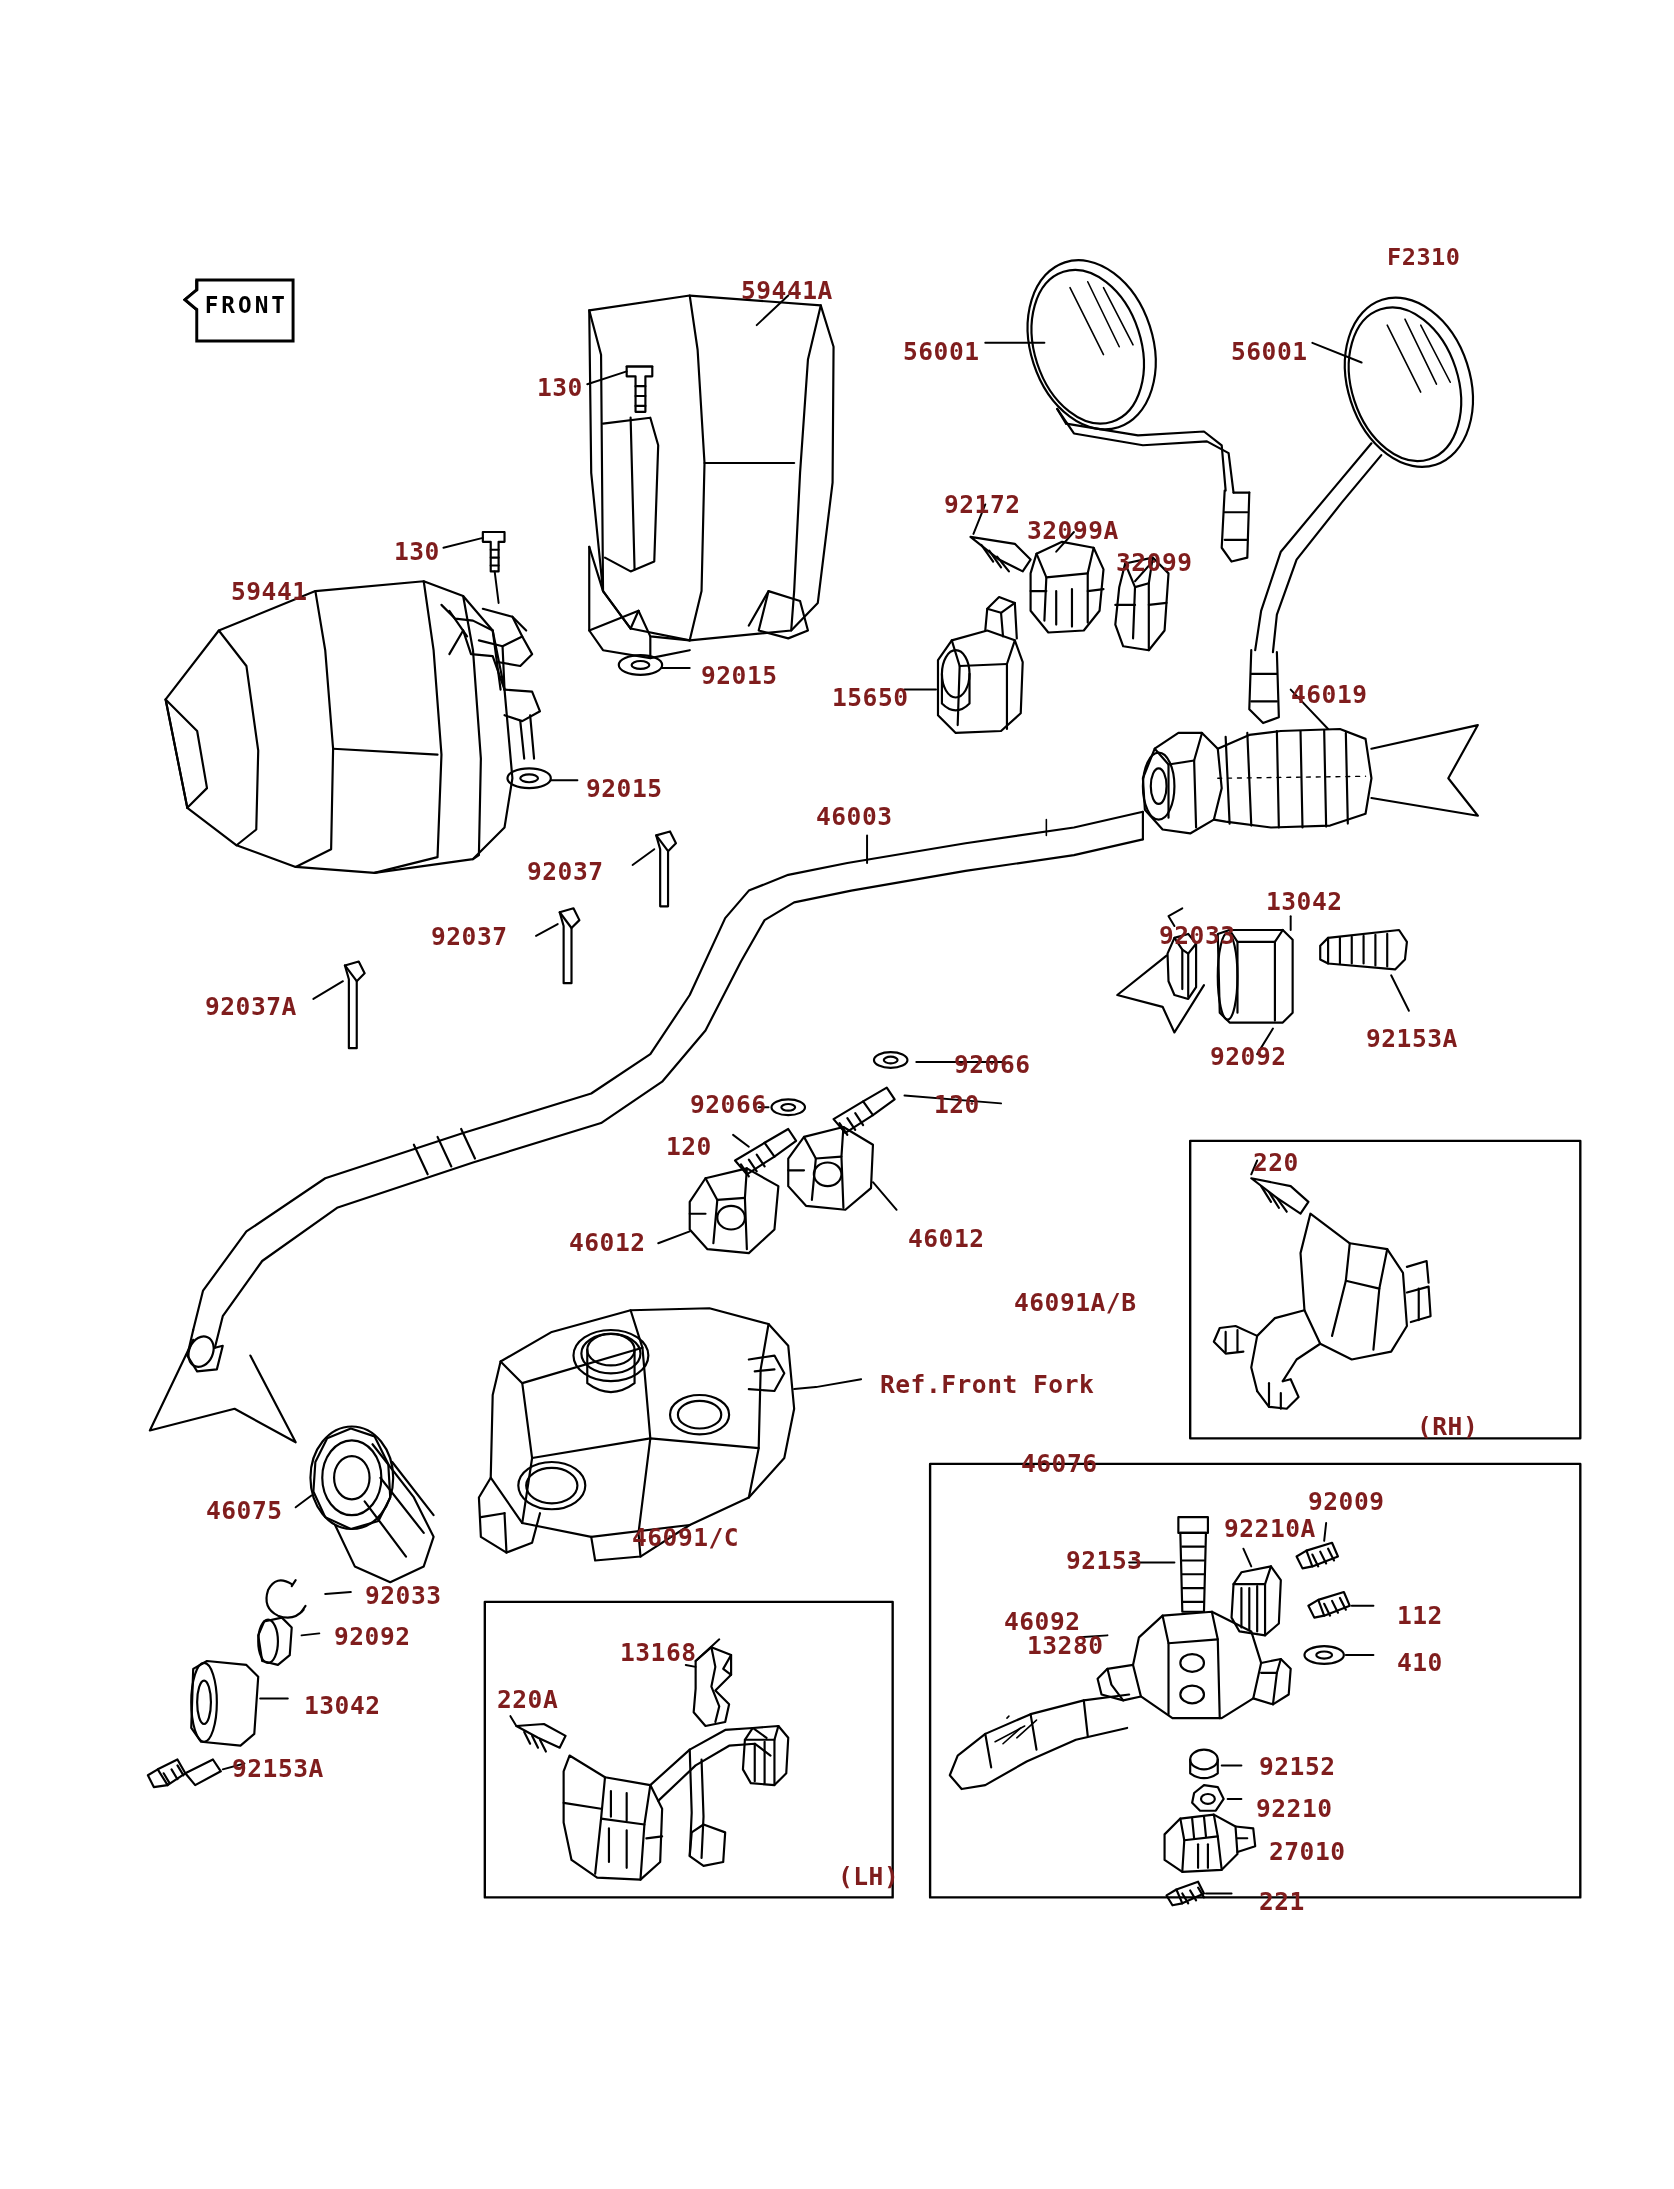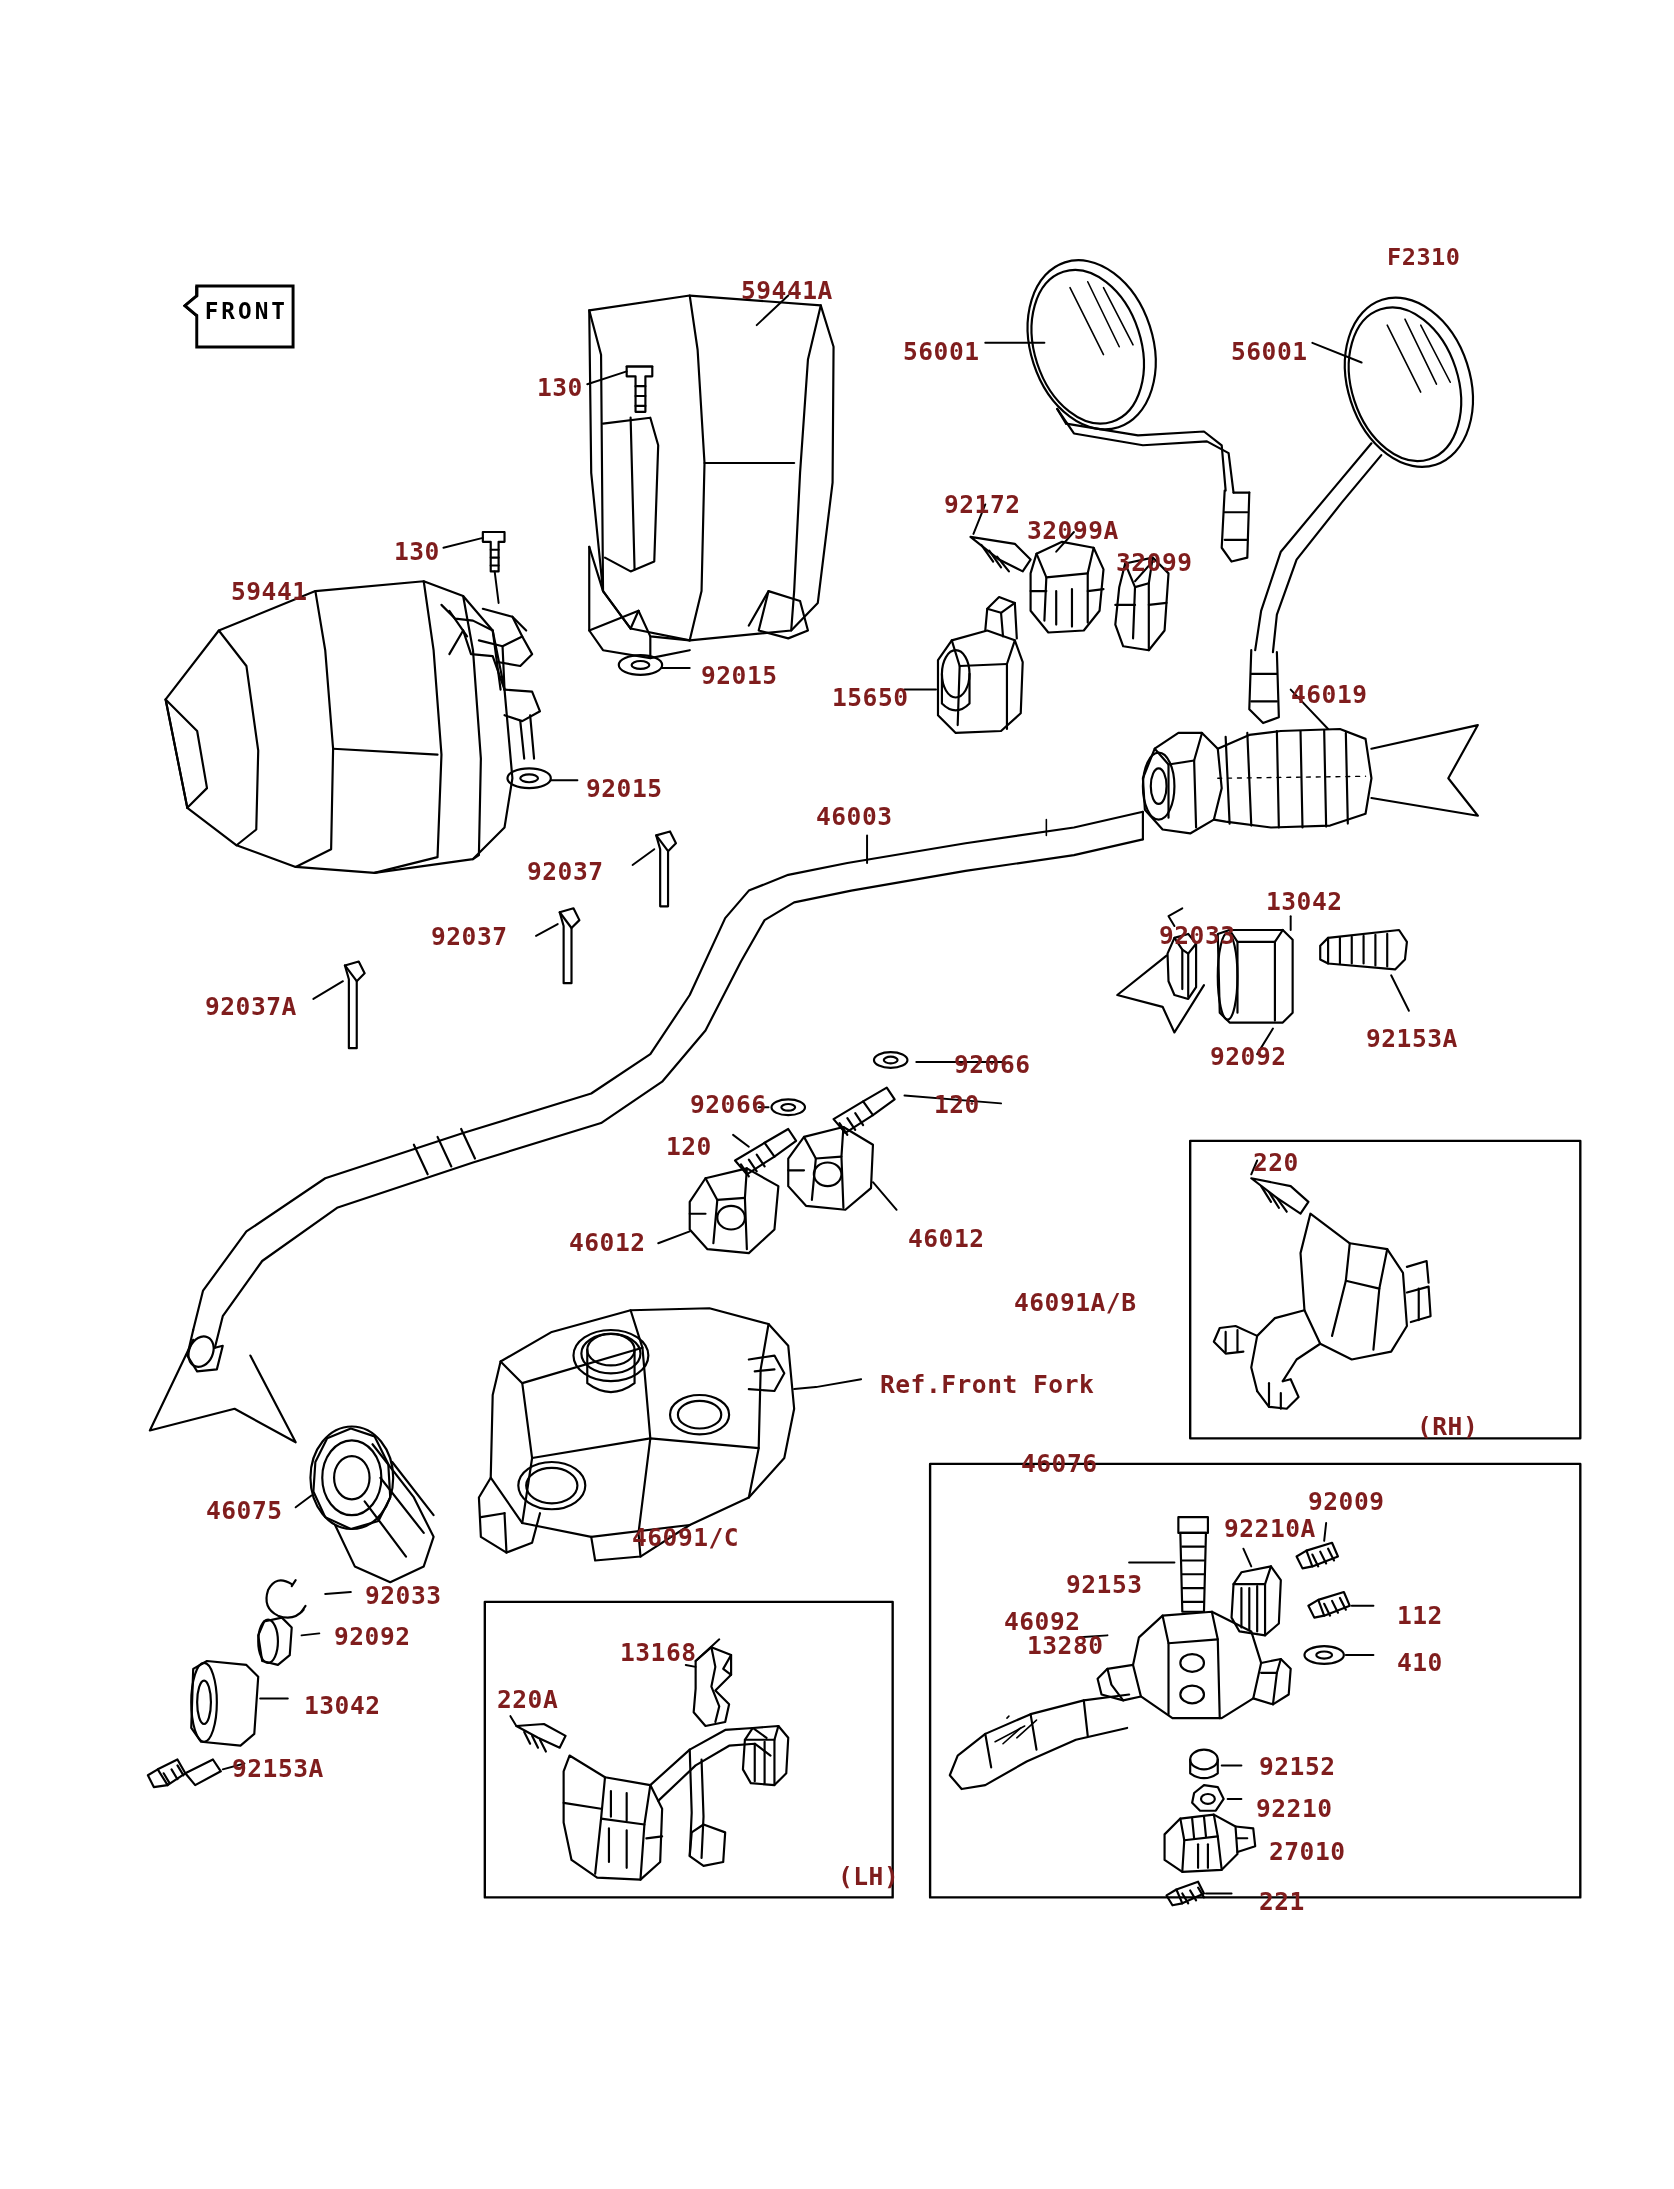--- a/index.html
+++ b/index.html
@@ -36,21 +36,21 @@
     letter-spacing: 0.5px;
     line-height: 1;
   }
   .lbl.code {
     font-size: 23.6px;
     font-weight: 700;
   }
   .frontbox {
     position: absolute;
     left: 183px;
-    top: 284px;
+    top: 278px;
     width: 114px;
     height: 65px;
   }
   .frontbox .txt {
     position: absolute;
     left: 21.7px;
     top: 13.8px;
     font-family: "DejaVu Sans Mono", monospace;
     font-size: 22.7px;
     font-weight: 700;
@@ -547,21 +547,21 @@
   <div class="lbl" style="left:334px; top:1625px;">92092</div>
   <div class="lbl" style="left:304px; top:1694px;">13042</div>
   <div class="lbl" style="left:232px; top:1757px;">92153A</div>
   <div class="lbl" style="left:632px; top:1526px;">46091/C</div>
   <div class="lbl" style="left:620px; top:1641px;">13168</div>
   <div class="lbl" style="left:497px; top:1688px;">220A</div>
   <div class="lbl" style="left:838px; top:1865px;">(LH)</div>
   <div class="lbl" style="left:1021px; top:1452px;">46076</div>
   <div class="lbl" style="left:1308px; top:1490px;">92009</div>
   <div class="lbl" style="left:1224px; top:1517px;">92210A</div>
-  <div class="lbl" style="left:1066px; top:1549px;margin-top:24px;">92153</div>
+  <div class="lbl" style="left:1066px; top:1549px;">92153</div>
   <div class="lbl" style="left:1397px; top:1604px;">112</div>
   <div class="lbl" style="left:1027px; top:1634px;">13280</div>
   <div class="lbl" style="left:1397px; top:1651px;">410</div>
   <div class="lbl" style="left:964px; top:1610px;margin-left:40px;">46092</div>
   <div class="lbl" style="left:1259px; top:1755px;">92152</div>
   <div class="lbl" style="left:1256px; top:1797px;">92210</div>
   <div class="lbl" style="left:1269px; top:1840px;">27010</div>
   <div class="lbl" style="left:1259px; top:1890px;">221</div>
 
 </div>

